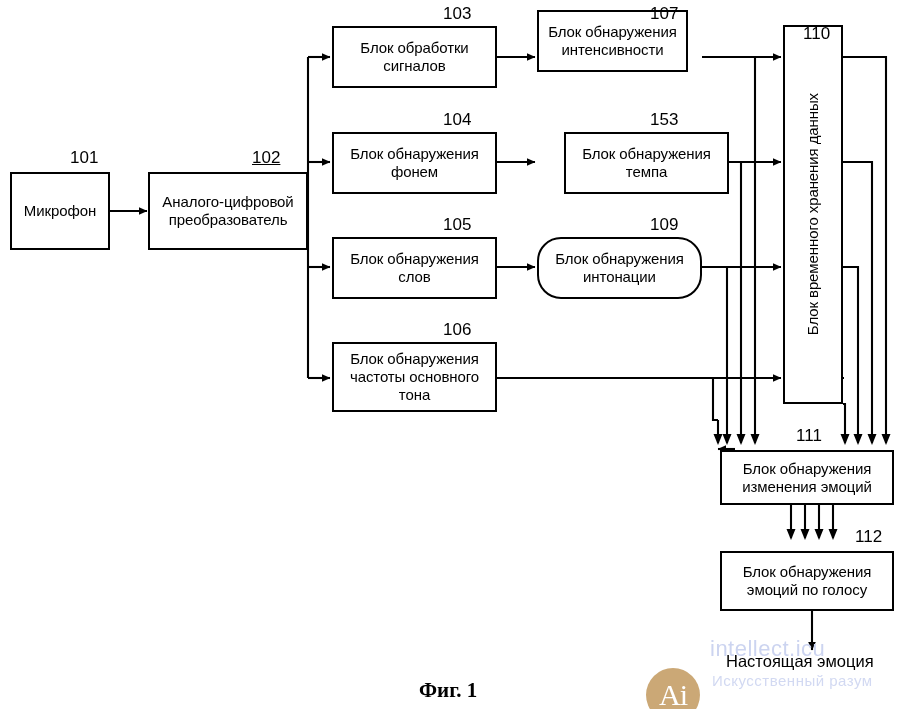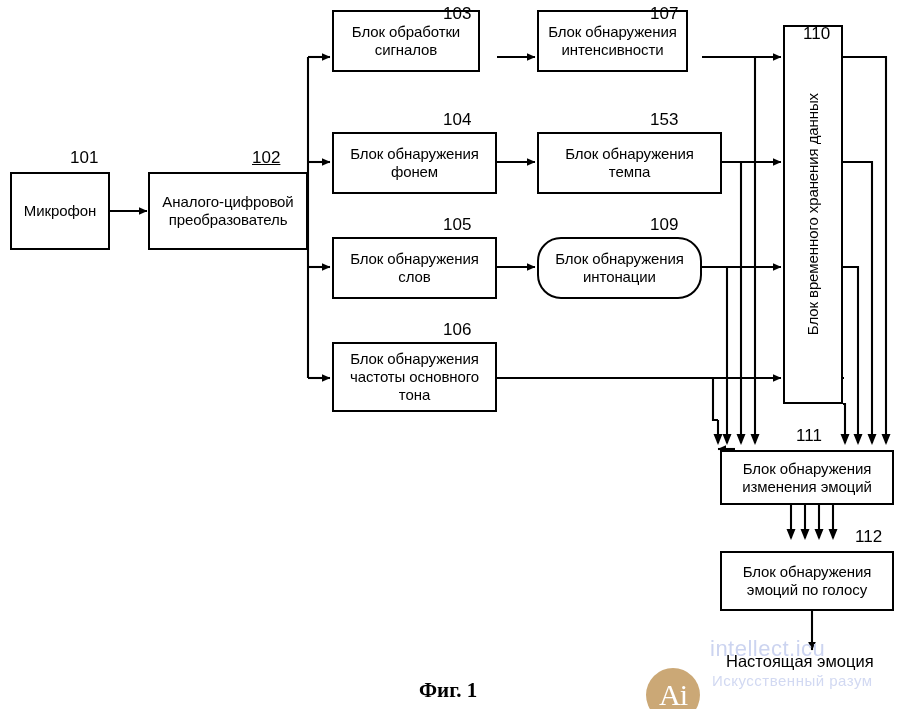--- a/index.html
+++ b/index.html
@@ -194,21 +194,21 @@
   <div class="blk" style="left:10px; top:172px; width:100px; height:78px;">
     <span class="lbl">Микрофон</span>
   </div>
 
   <div class="num" style="left:252px; top:148px;text-decoration:underline;">102</div>
   <div class="blk" style="left:148px; top:172px; width:160px; height:78px;">
     <span class="lbl">Аналого-цифровой преобразователь</span>
   </div>
 
   <div class="num" style="left:443px; top:4px;">103</div>
-  <div class="blk" style="left:332px; top:10px; width:148px; height:62px;">
+  <div class="blk" style="left:332px; top:26px; width:165px; height:62px;">
     <span class="lbl">Блок обработки сигналов</span>
   </div>
 
   <div class="num" style="left:443px; top:110px;">104</div>
   <div class="blk" style="left:332px; top:132px; width:165px; height:62px;">
     <span class="lbl">Блок обнаружения фонем</span>
   </div>
 
   <div class="num" style="left:443px; top:215px;">105</div>
   <div class="blk" style="left:332px; top:237px; width:165px; height:62px;">
@@ -219,21 +219,21 @@
   <div class="blk" style="left:332px; top:342px; width:165px; height:70px;">
     <span class="lbl">Блок обнаружения частоты основного тона</span>
   </div>
 
   <div class="num" style="left:650px; top:4px;">107</div>
   <div class="blk" style="left:537px; top:10px; width:151px; height:62px;">
     <span class="lbl">Блок обнаружения интенсивности</span>
   </div>
 
   <div class="num" style="left:650px; top:110px;">153</div>
-  <div class="blk" style="left:537px; top:132px; width:185px; height:62px;">
+  <div class="blk" style="left:564px; top:132px; width:165px; height:62px;">
     <span class="lbl">Блок обнаружения темпа</span>
   </div>
 
   <div class="num" style="left:650px; top:215px;">109</div>
   <div class="blk" style="left:537px; top:237px; width:165px; height:62px;border-radius:24px;">
     <span class="lbl">Блок обнаружения интонации</span>
   </div>
 
   <div class="num" style="left:803px; top:3px;margin-top:21px;">110</div>
   <div class="blk" style="left:783px; top:25px; width:60px; height:379px;">

